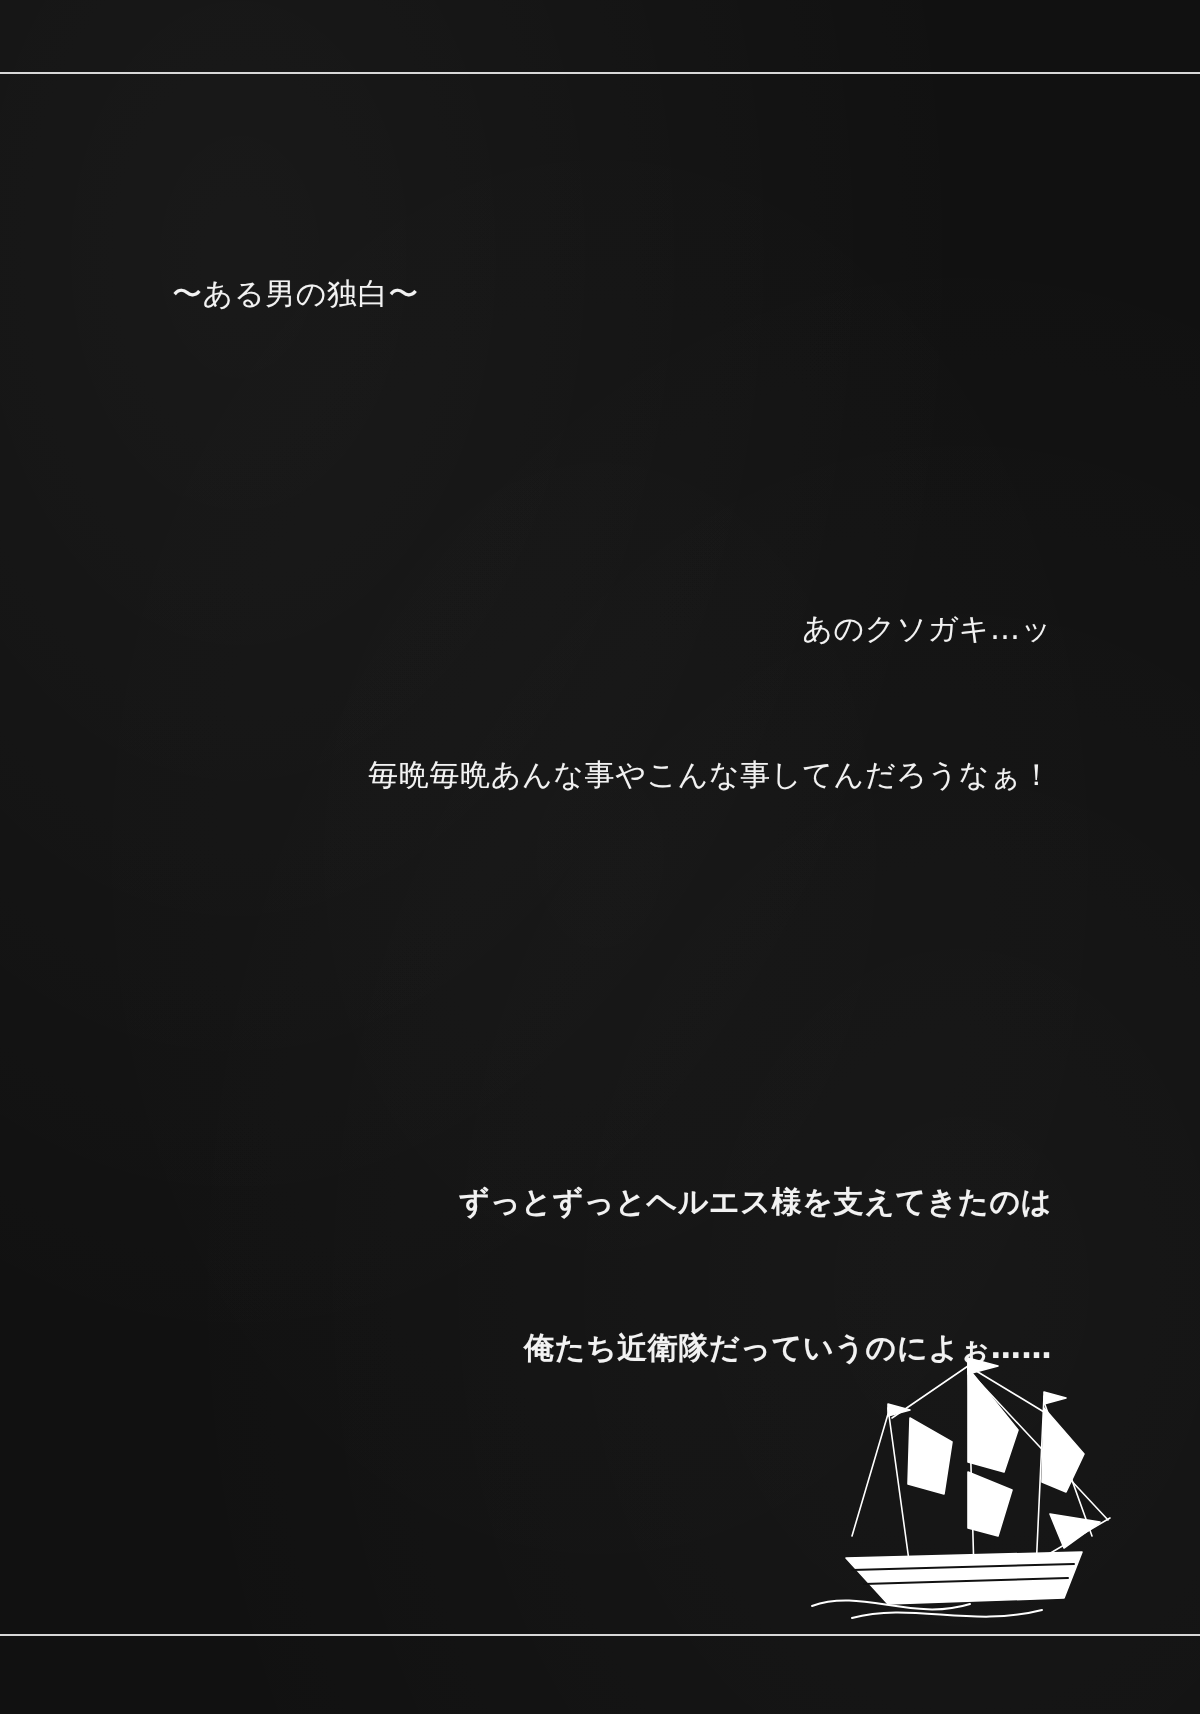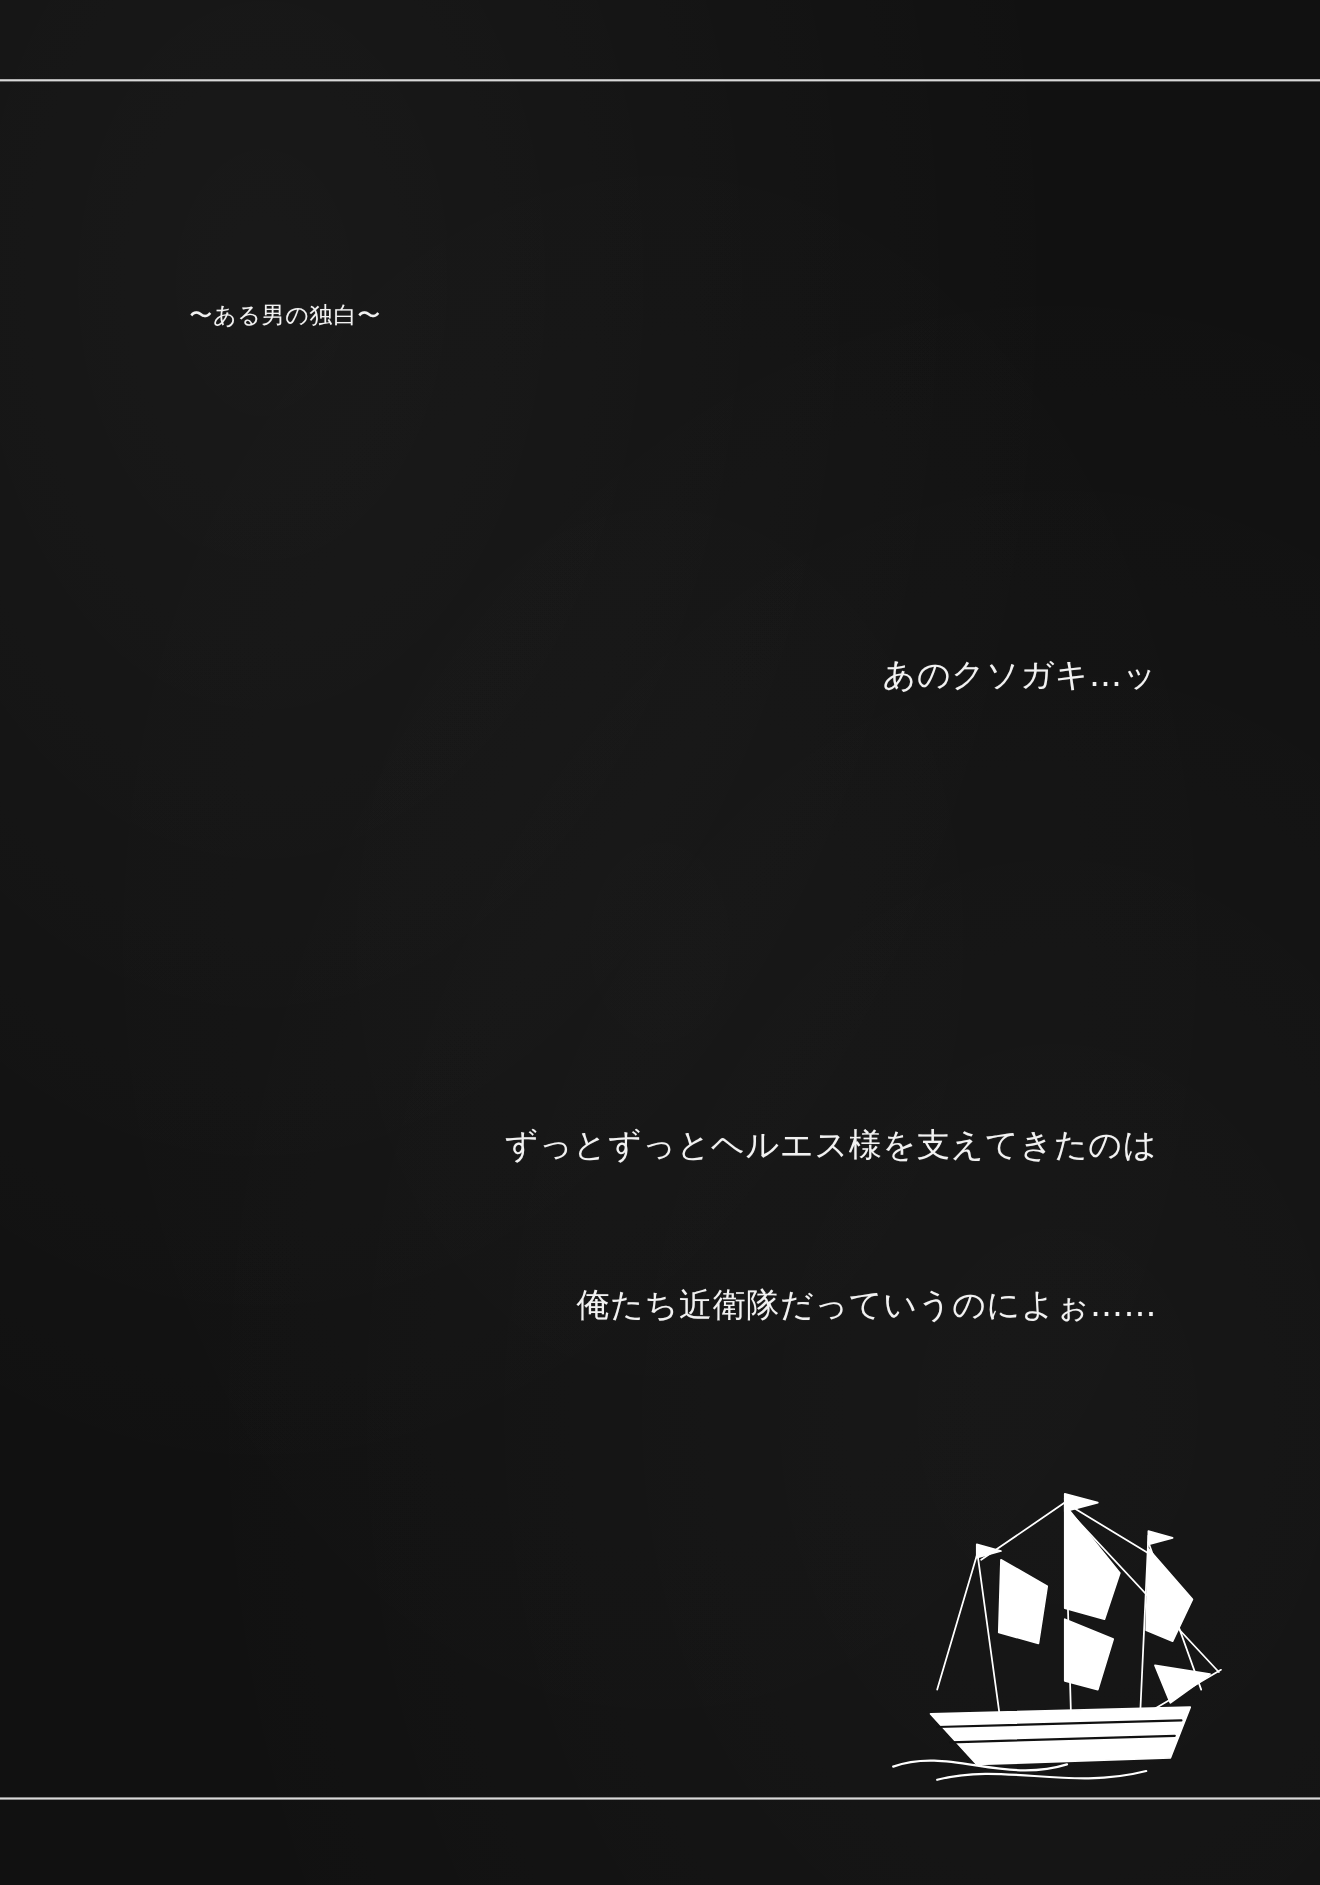--- a/index.html
+++ b/index.html
@@ -47,28 +47,29 @@
     top: 124px;
     width: 880px;
     color: #f2f2f2;
     font-size: 30px;
     line-height: 1.62;
     letter-spacing: 0.02em;
     white-space: pre-wrap;
     text-shadow: 0 0 1px rgba(255,255,255,0.25);
   }
   .heading {
-    font-size: 21px;
+    font-size: 30px;
     margin-bottom: 44px;
   }
   .stanza {
     margin-bottom: 38px;
   }
   .stanza:last-child {
     margin-bottom: 0;
+    font-weight: bold;
   }
   .line {
     display: block;
     white-space: pre;
     text-align: right;
   }
   
   .ship {
     position: absolute;
     right: 78px;
@@ -87,20 +88,21 @@
 
   <div class="rule-top"></div>
   <div class="rule-bottom"></div>
 
   <div class="body-text">
 
     <div class="heading">〜ある男の独白〜</div>
 
     <div class="stanza">
       <span class="line">あのクソガキ…ッ</span>
+      <span class="line">毎晩毎晩あんな事やこんな事してんだろうなぁ！</span>
     </div>
 
     <div class="stanza">
       <span class="line">ずっとずっとヘルエス様を支えてきたのは</span>
       <span class="line">俺たち近衛隊だっていうのによぉ……</span>
     </div>
 
     
 
     

